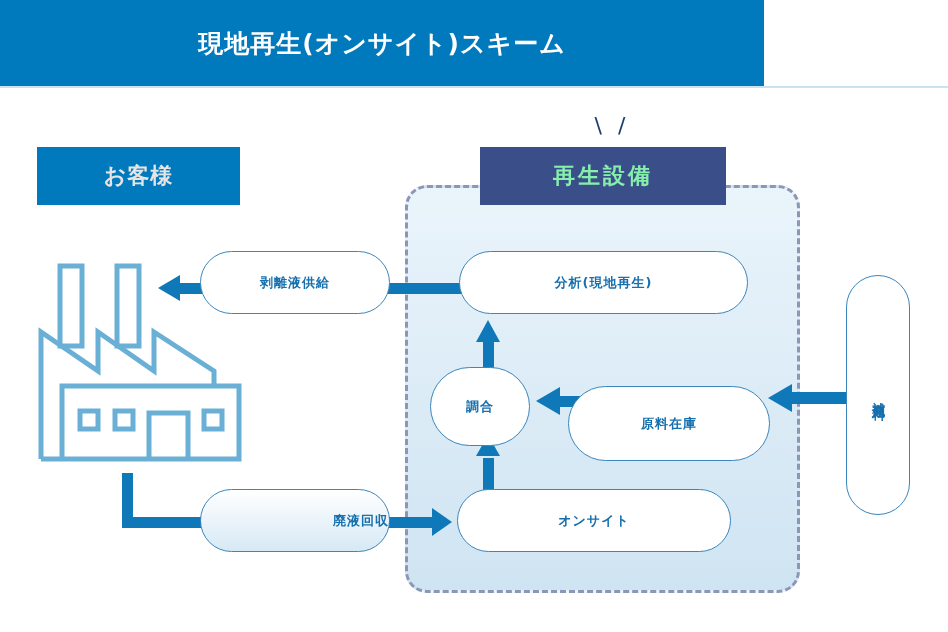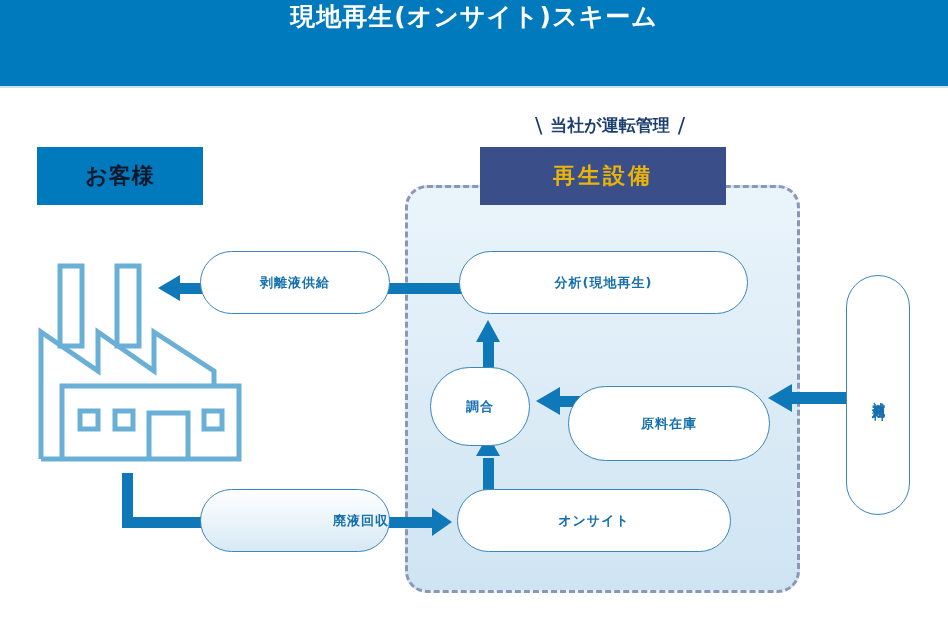--- a/index.html
+++ b/index.html
@@ -2,47 +2,47 @@
 <html><head>
 <meta charset="utf-8">
 <style>
   html, body { margin: 0; padding: 0; }
   body {
     width: 948px; height: 632px; position: relative; overflow: hidden;
     background: #ffffff;
     font-family: "DejaVu Sans", "Liberation Sans", sans-serif;
   }
   .header {
-    position: absolute; left: 0; top: 0; width: 948px; height: 86px;
+    position: absolute; left: 0; top: 0; width: 764px; height: 86px;
     background: #0079bd; color: #fff;
-    display: flex; align-items: flex-start; justify-content: center;
+    display: flex; align-items: center; justify-content: center;
     font-size: 25px; font-weight: bold; letter-spacing: 1px;
   }
   .header-line {
     position: absolute; left: 0; top: 86px; width: 948px; height: 2px; background: #c9e3f3;
   }
   .customer-label {
-    position: absolute; left: 37px; top: 147px; width: 166px; height: 58px;
-    background: #0079bd; color: #0f172a; font-size: 22px; font-weight: bold;
+    position: absolute; left: 37px; top: 147px; width: 203px; height: 58px;
+    background: #0079bd; color: #e5e5e5; font-size: 22px; font-weight: bold;
     display: flex; align-items: center; justify-content: center; letter-spacing: 1px;
   }
   .operated-note {
     position: absolute; left: 490px; top: 108px; width: 240px; height: 34px;
     display: flex; align-items: center; justify-content: center;
     color: #1b3e6e; font-size: 17px; font-weight: bold;
   }
   .operated-note .slash { font-size: 22px; font-weight: normal; margin: 0 8px; color: #1b3e6e; }
   .facility-box {
     position: absolute; left: 405px; top: 185px; width: 395px; height: 408px;
     border: 3px dashed #8c97b8; border-radius: 22px; box-sizing: border-box;
     background: linear-gradient(#eaf4fb, #cfe4f2);
   }
   .facility-label {
     position: absolute; left: 480px; top: 147px; width: 246px; height: 58px;
-    background: #3a4f8a; color: #eab308; font-size: 22px; font-weight: bold;
+    background: #3a4f8a; color: #86efac; font-size: 22px; font-weight: bold;
     display: flex; align-items: center; justify-content: center; letter-spacing: 3px;
   }
   .pill {
     position: absolute; box-sizing: border-box;
     border: 1.5px solid #3a86bd; background: #fff; border-radius: 40px;
     display: flex; align-items: center; justify-content: center;
     color: #1670ad; font-size: 13px; font-weight: bold; letter-spacing: 1px;
   }
   .pill.grad { background: linear-gradient(#ffffff, #d7e9f5); justify-content: flex-end; }
   .pill.vertical { writing-mode: vertical-rl; text-orientation: upright; letter-spacing: 2px; }
@@ -57,21 +57,20 @@
 <div class="header-line"></div>
 
 <div class="customer-label">
   <span>お客様</span>
 </div>
 
 <div class="facility-box"></div>
 
 <div class="operated-note">
   <span class="slash">\</span>
-  <span>当社が運転管理</span>
   <span class="slash">/</span>
 </div>
 
 <div class="facility-label">
   <span>再生設備</span>
 </div>
 
 <svg class="overlay" width="948" height="632" viewBox="0 0 948 632">
 
   <g fill="none" stroke="#6aafd6" stroke-width="5">

